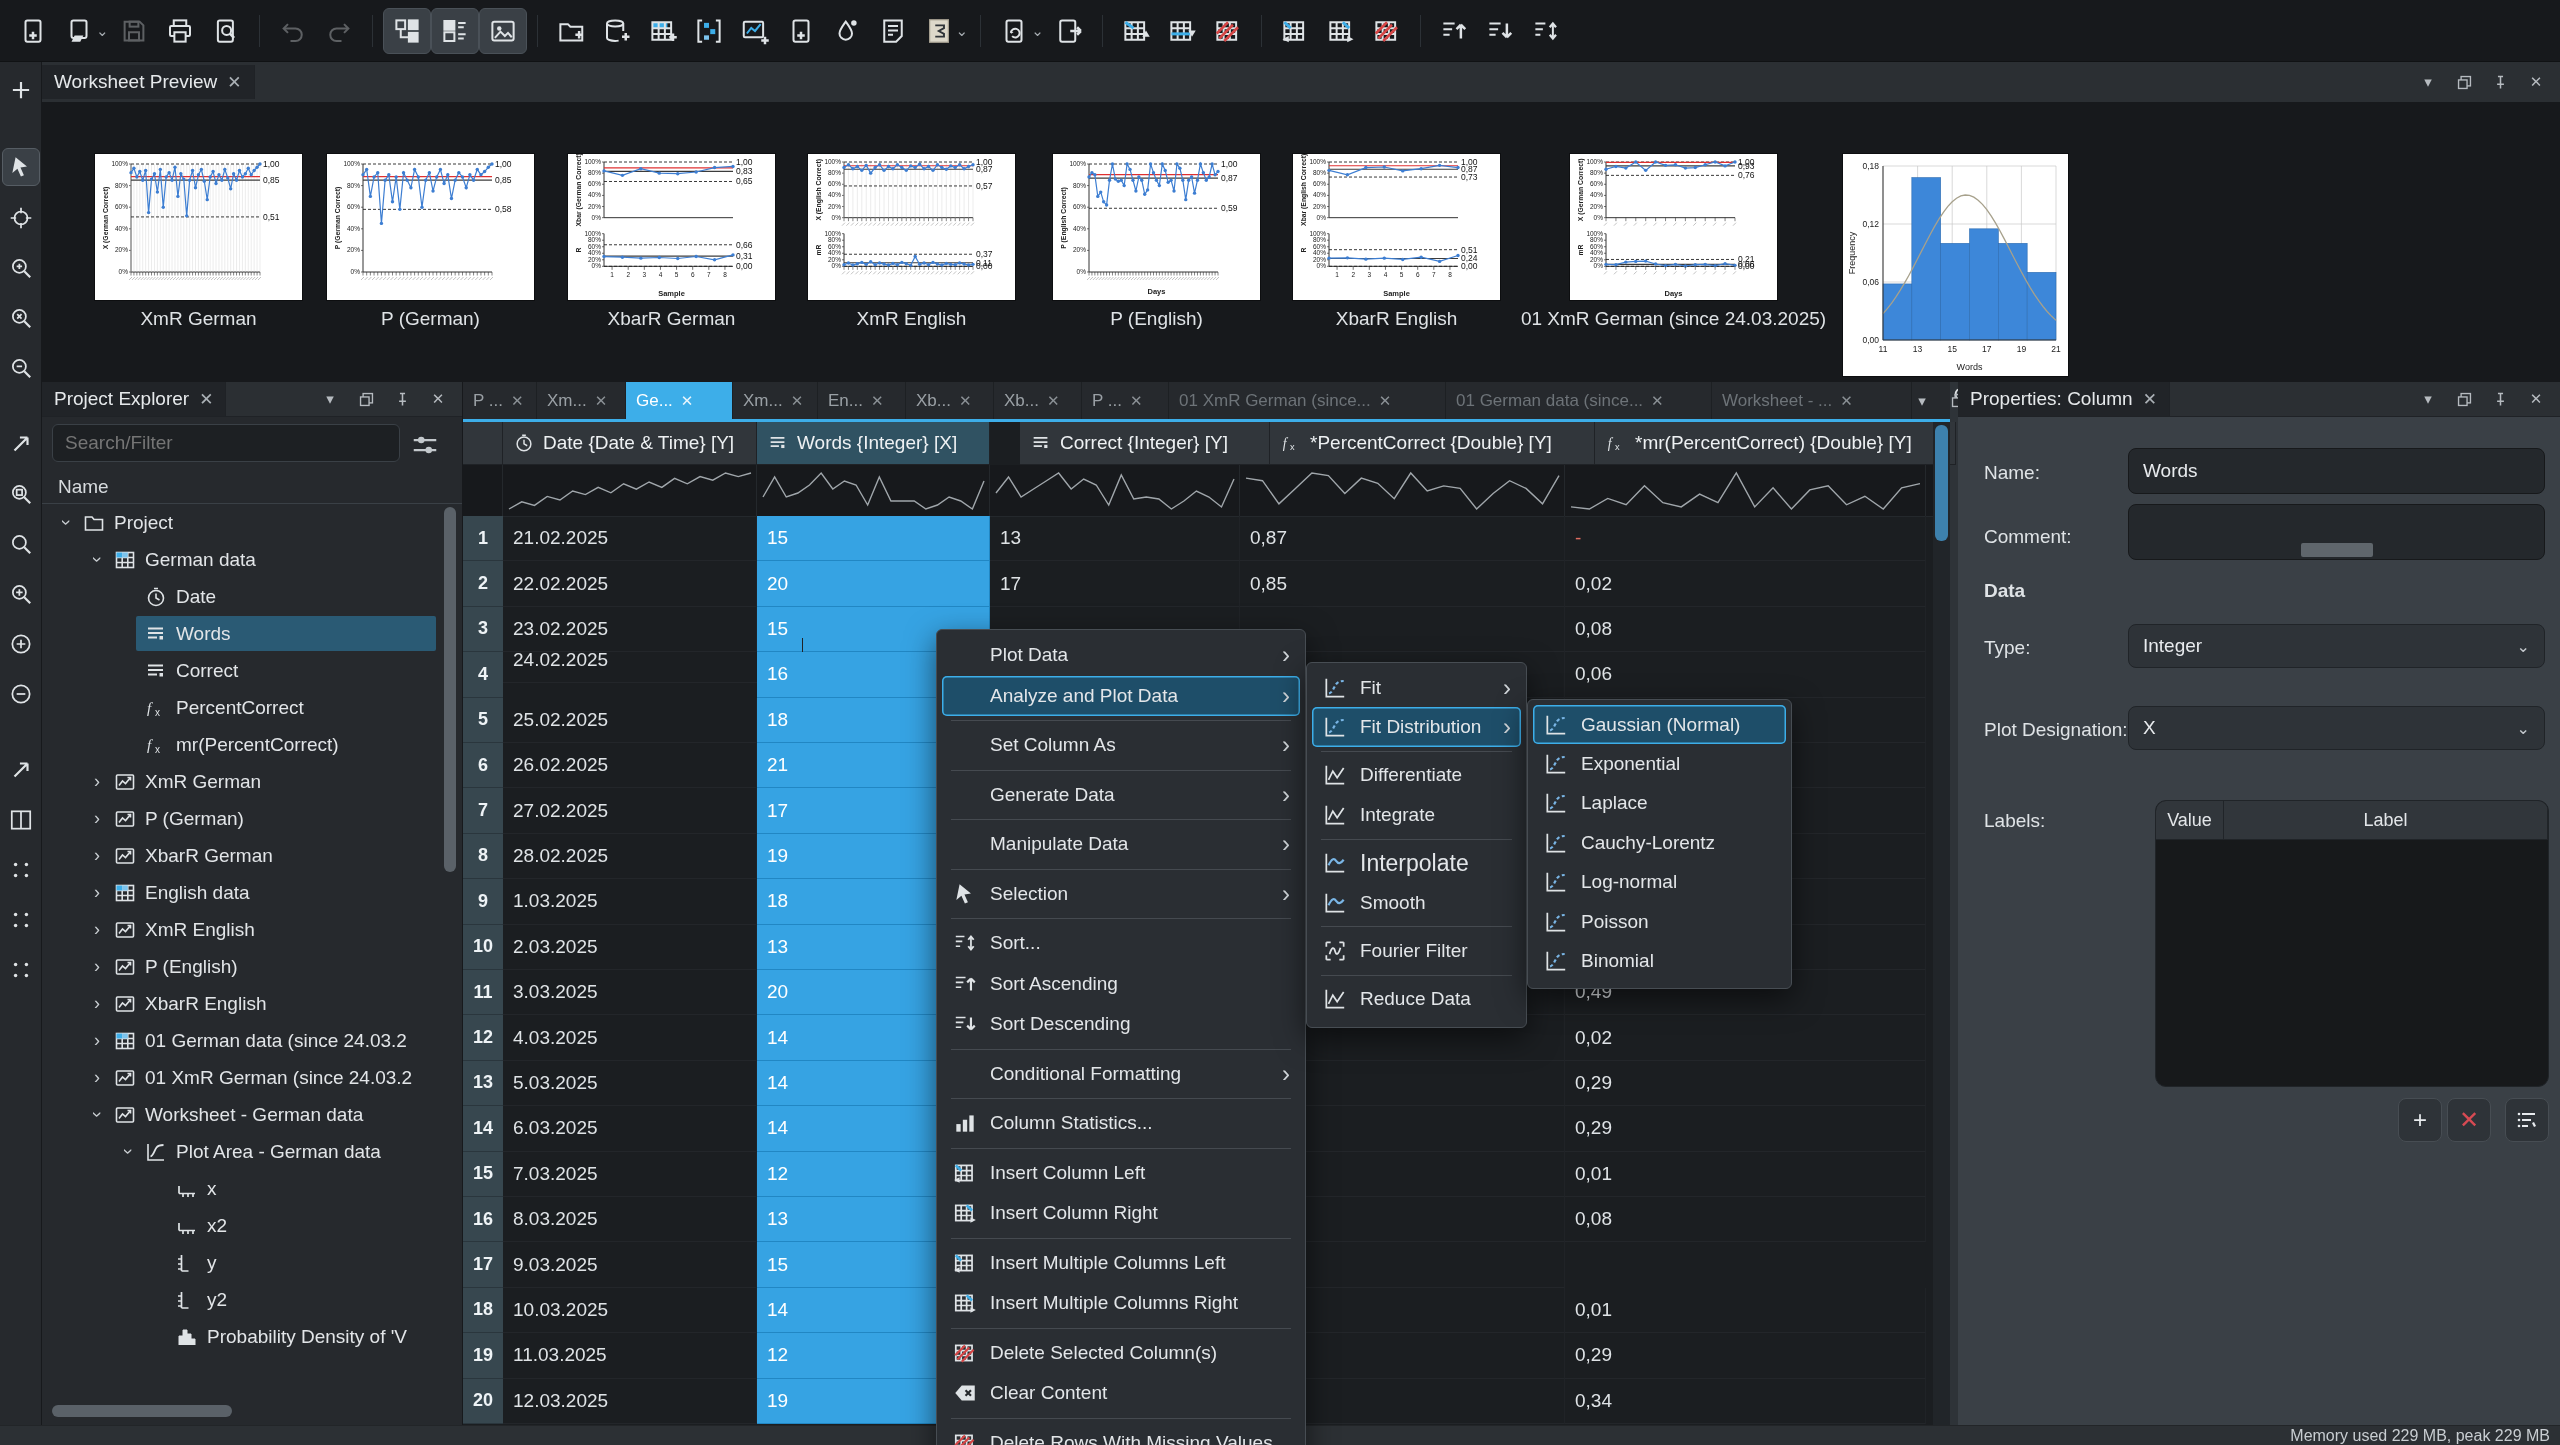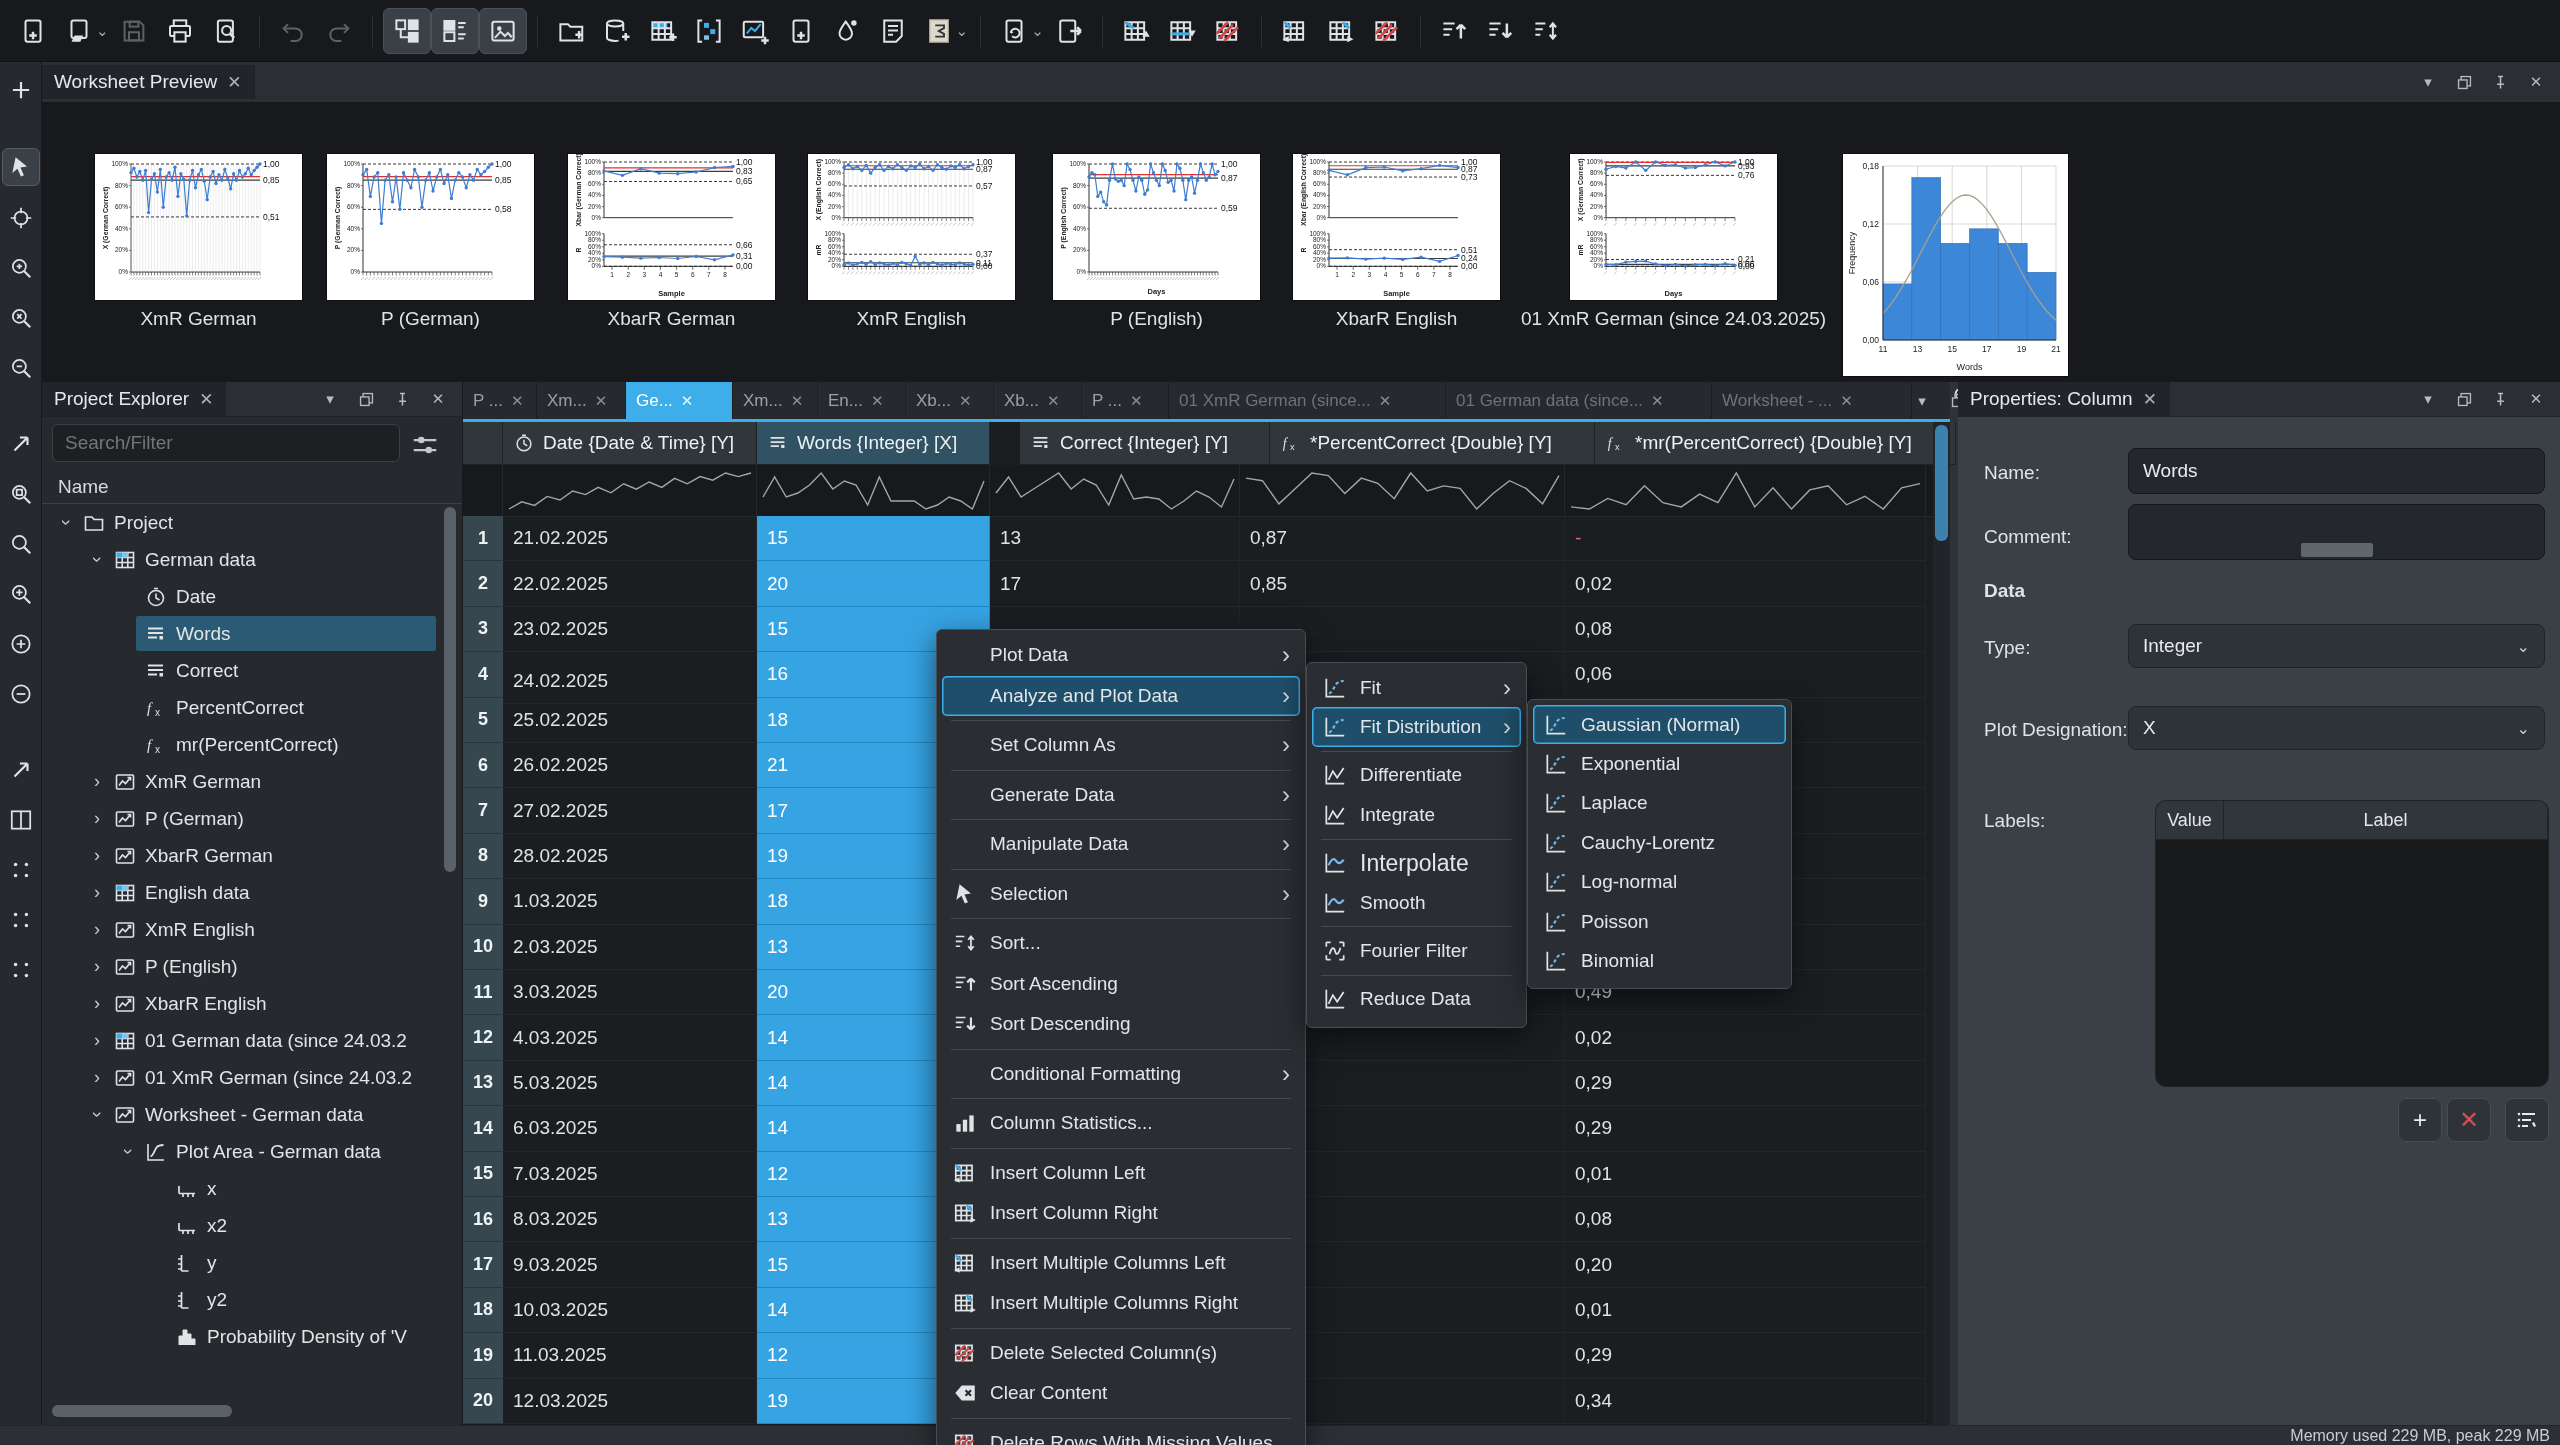--- a/index.html
+++ b/index.html
@@ -2095,21 +2095,21 @@
         <div class="cell" style="left: 527px; top: 45.4px; width: 250px; height: 45.4px;">17</div>
         <div class="cell" style="left: 777px; top: 45.4px; width: 325px; height: 45.4px;">0,85</div>
         <div class="cell" style="left: 1102px; top: 45.4px; width: 361px; height: 45.4px;">0,02</div>
         <div class="rnum" style="top: 90.8px; height: 45.4px;">3</div>
         <div class="cell" style="left: 40px; top: 90.8px; width: 254px; height: 45.4px;">23.02.2025</div>
         <div class="cell words" style="left: 294px; top: 90.8px; width: 233px; height: 45.4px;">15</div>
         <div class="cell" style="left: 527px; top: 90.8px; width: 250px; height: 45.4px;"></div>
         <div class="cell" style="left: 777px; top: 90.8px; width: 325px; height: 45.4px;"></div>
         <div class="cell" style="left: 1102px; top: 90.8px; width: 361px; height: 45.4px;">0,08</div>
         <div class="rnum" style="top: 136.2px; height: 45.4px;">4</div>
-        <div class="cell" style="left: 40px; top: 143px; width: 300px; height: 45.4px;">24.02.2025</div>
+        <div class="cell" style="left: 40px; top: 122px; width: 300px; height: 45.4px;">24.02.2025</div>
         <div class="cell words" style="left: 294px; top: 136.2px; width: 233px; height: 45.4px;">16</div>
         <div class="cell" style="left: 527px; top: 136.2px; width: 250px; height: 45.4px;"></div>
         <div class="cell" style="left: 777px; top: 136.2px; width: 325px; height: 45.4px;"></div>
         <div class="cell" style="left: 1102px; top: 136.2px; width: 361px; height: 45.4px;">0,06</div>
         <div class="rnum" style="top: 181.6px; height: 45.4px;">5</div>
         <div class="cell" style="left: 40px; top: 181.6px; width: 254px; height: 45.4px;">25.02.2025</div>
         <div class="cell words" style="left: 294px; top: 181.6px; width: 233px; height: 45.4px;">18</div>
         <div class="cell" style="left: 527px; top: 181.6px; width: 250px; height: 45.4px;"></div>
         <div class="cell" style="left: 777px; top: 181.6px; width: 325px; height: 45.4px;"></div>
         <div class="cell" style="left: 1102px; top: 181.6px; width: 361px; height: 45.4px;"></div>
@@ -2177,21 +2177,20 @@
         <div class="cell" style="left: 40px; top: 681px; width: 254px; height: 45.4px;">8.03.2025</div>
         <div class="cell words" style="left: 294px; top: 681px; width: 233px; height: 45.4px;">13</div>
         <div class="cell" style="left: 527px; top: 681px; width: 250px; height: 45.4px;"></div>
         <div class="cell" style="left: 777px; top: 681px; width: 325px; height: 45.4px;"></div>
         <div class="cell" style="left: 1102px; top: 681px; width: 361px; height: 45.4px;">0,08</div>
         <div class="rnum" style="top: 726.4px; height: 45.4px;">17</div>
         <div class="cell" style="left: 40px; top: 726.4px; width: 254px; height: 45.4px;">9.03.2025</div>
         <div class="cell words" style="left: 294px; top: 726.4px; width: 233px; height: 45.4px;">15</div>
         <div class="cell" style="left: 527px; top: 726.4px; width: 250px; height: 45.4px;"></div>
         <div class="cell" style="left: 777px; top: 726.4px; width: 325px; height: 45.4px;"></div>
-        <div class="cell" style="left: 1102px; top: 726.4px; width: 361px; height: 45.4px;">0,20</div>
         <div class="rnum" style="top: 771.8px; height: 45.4px;">18</div>
         <div class="cell" style="left: 40px; top: 771.8px; width: 254px; height: 45.4px;">10.03.2025</div>
         <div class="cell words" style="left: 294px; top: 771.8px; width: 233px; height: 45.4px;">14</div>
         <div class="cell" style="left: 527px; top: 771.8px; width: 250px; height: 45.4px;"></div>
         <div class="cell" style="left: 777px; top: 771.8px; width: 325px; height: 45.4px;"></div>
         <div class="cell" style="left: 1102px; top: 771.8px; width: 361px; height: 45.4px;">0,01</div>
         <div class="rnum" style="top: 817.2px; height: 45.4px;">19</div>
         <div class="cell" style="left: 40px; top: 817.2px; width: 254px; height: 45.4px;">11.03.2025</div>
         <div class="cell words" style="left: 294px; top: 817.2px; width: 233px; height: 45.4px;">12</div>
         <div class="cell" style="left: 527px; top: 817.2px; width: 250px; height: 45.4px;"></div>

